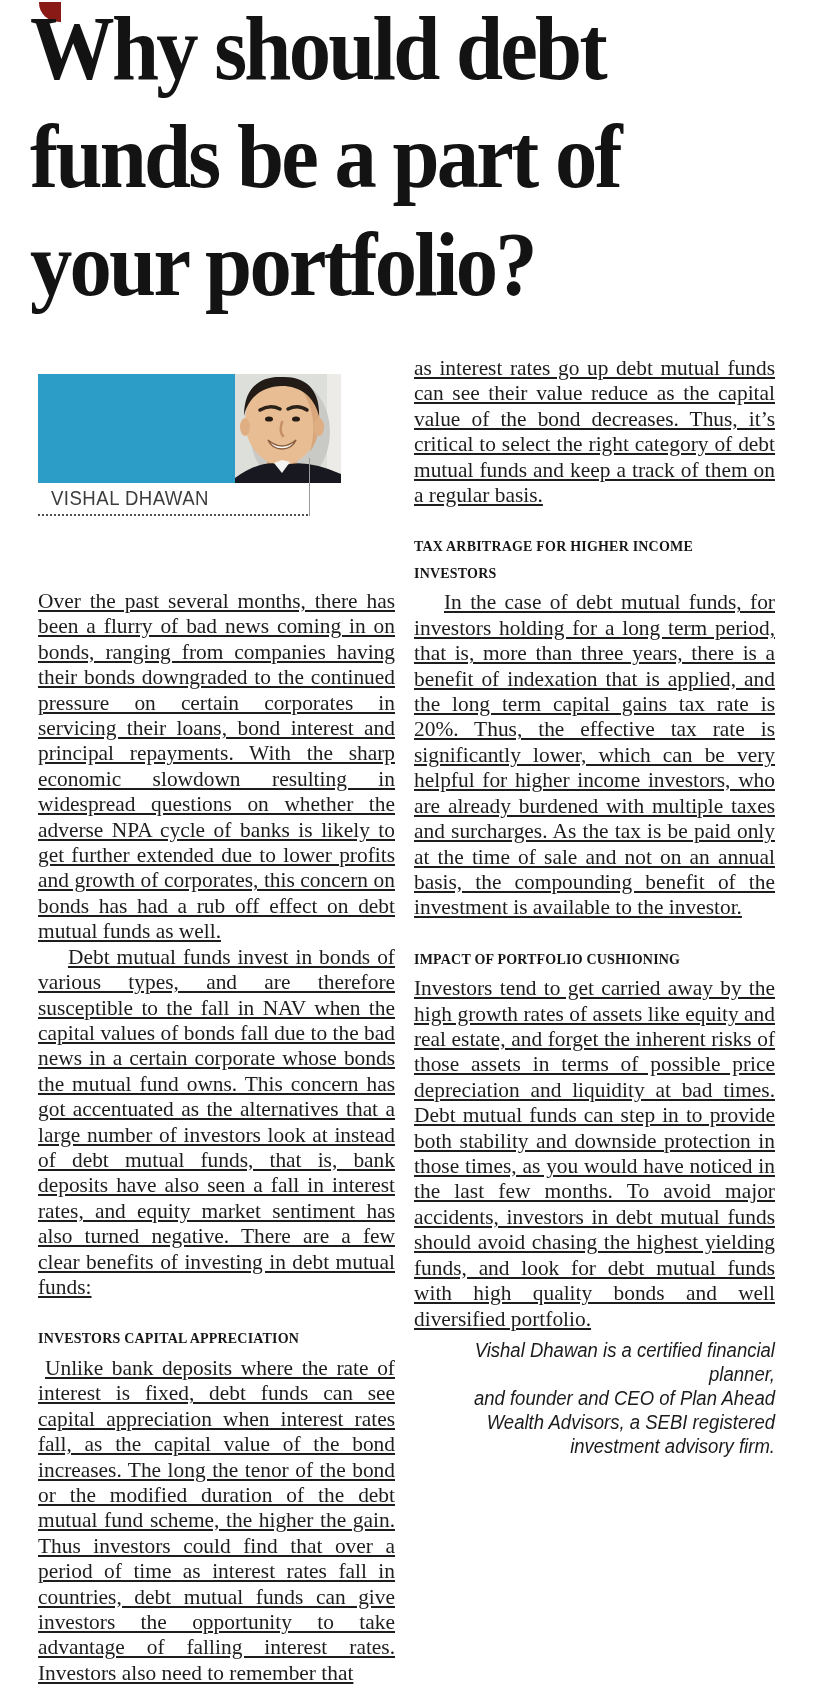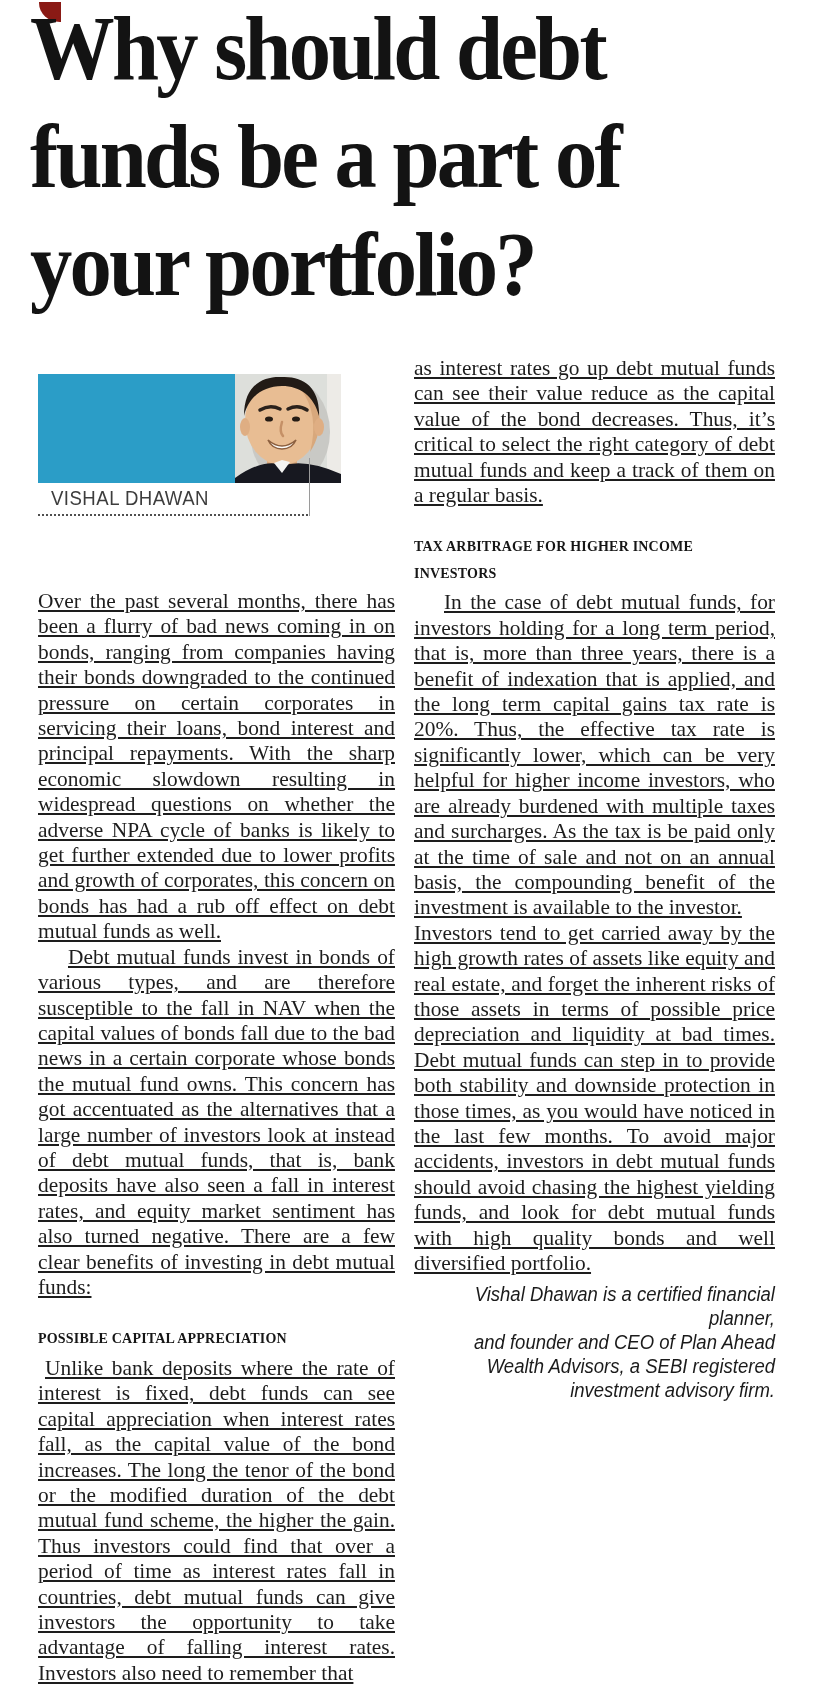--- a/index.html
+++ b/index.html
@@ -89,28 +89,29 @@
     </svg>
     <figcaption>
       <span class="cap">VISHAL DHAWAN</span>
     </figcaption>
     <span class="v-rule"></span>
   </figure>
 
   <div class="col col-left">
     <p class="bp">Over the past several months, there has been a flurry of bad news coming in on bonds, ranging from companies having their bonds downgraded to the continued pressure on certain corporates in servicing their loans, bond interest and principal repayments. With the sharp economic slowdown resulting in widespread questions on whether the adverse NPA cycle of banks is likely to get further extended due to lower profits and growth of corporates, this concern on bonds has had a rub off effect on debt mutual funds as well.</p>
     <p class="bp indent">Debt mutual funds invest in bonds of various types, and are therefore susceptible to the fall in NAV when the capital values of bonds fall due to the bad news in a certain corporate whose bonds the mutual fund owns. This concern has got accentuated as the alternatives that a large number of investors look at instead of debt mutual funds, that is, bank deposits have also seen a fall in interest rates, and equity market sentiment has also turned negative. There are a few clear benefits of investing in debt mutual funds:</p>
-    <h2 class="sec">POSSIBLE CAPITAL APPRECIATION</h2>
+    <h2 class="sec">INVESTORS CAPITAL APPRECIATION</h2>
     <p class="bp ti">Unlike bank deposits where the rate of interest is fixed, debt funds can see capital appreciation when interest rates fall, as the capital value of the bond increases. The long the tenor of the bond or the modified duration of the debt mutual fund scheme, the higher the gain. Thus investors could find that over a period of time as interest rates fall in countries, debt mutual funds can give investors the opportunity to take advantage of falling interest rates. Investors also need to remember that</p>
   </div>
 
   <div class="col col-right">
     <p class="bp">as interest rates go up debt mutual funds can see their value reduce as the capital value of the bond decreases. Thus, it’s critical to select the right category of debt mutual funds and keep a track of them on a regular basis.</p>
     <h2 class="sec">TAX ARBITRAGE FOR HIGHER INCOME INVESTORS</h2>
     <p class="bp indent">In the case of debt mutual funds, for investors holding for a long term period, that is, more than three years, there is a benefit of indexation that is applied, and the long term capital gains tax rate is 20%. Thus, the effective tax rate is significantly lower, which can be very helpful for higher income investors, who are already burdened with multiple taxes and surcharges. As the tax is be paid only at the time of sale and not on an annual basis, the compounding benefit of the investment is available to the investor.</p>
+    <h2 class="sec">IMPACT OF PORTFOLIO CUSHIONING</h2>
     <p class="bp">Investors tend to get carried away by the high growth rates of assets like equity and real estate, and forget the inherent risks of those assets in terms of possible price depreciation and liquidity at bad times. Debt mutual funds can step in to provide both stability and downside protection in those times, as you would have noticed in the last few months. To avoid major accidents, investors in debt mutual funds should avoid chasing the highest yielding funds, and look for debt mutual funds with high quality bonds and well diversified portfolio.</p>
     <div class="credit">
       <div>Vishal Dhawan is a certified financial planner,</div>
       <div>and founder and CEO of Plan Ahead</div>
       <div>Wealth Advisors, a SEBI registered</div>
       <div>investment advisory firm.</div>
     </div>
   </div>
 
 </div>

